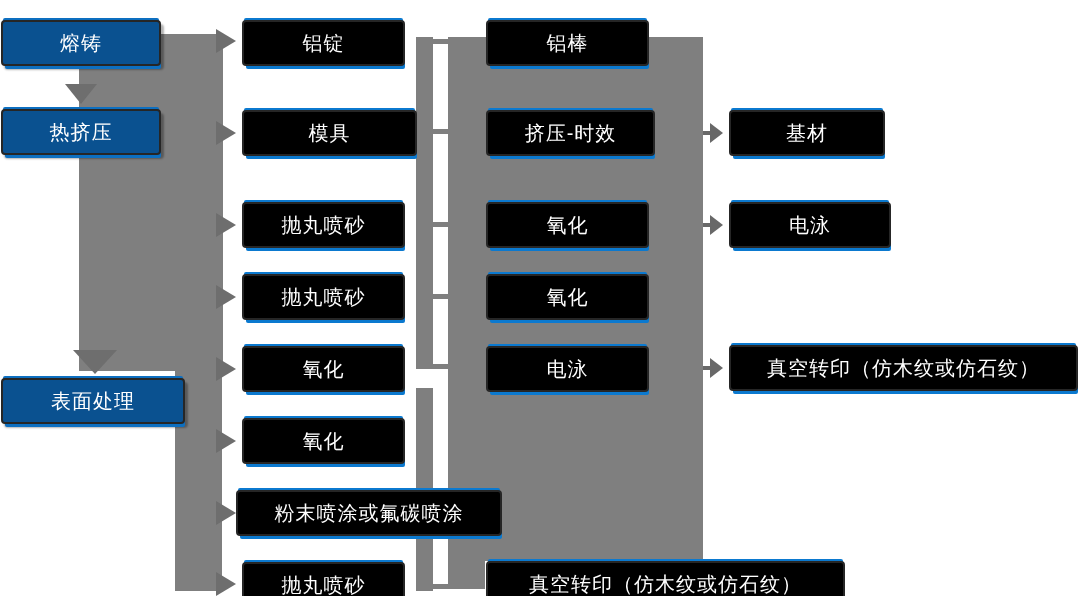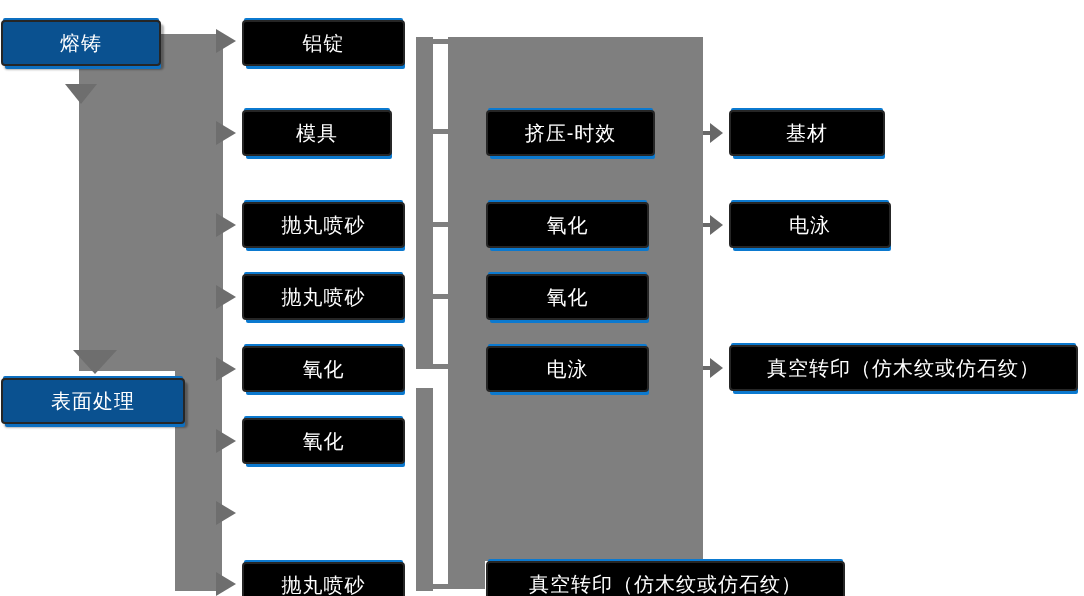--- a/index.html
+++ b/index.html
@@ -62,46 +62,55 @@
   <div class="tail" style="left:703px;top:115px;"></div>
   <div class="shape arr-right-sm" style="left:710px;top:107px;"></div>
   <div class="tail" style="left:703px;top:207px;"></div>
   <div class="shape arr-right-sm" style="left:710px;top:199px;"></div>
   <div class="tail" style="left:703px;top:350px;"></div>
   <div class="shape arr-right-sm" style="left:710px;top:342px;"></div>
 
   <div class="node dark" style="left:1px;top:4px;width:160px;">
     <span>熔铸</span>
   </div>
+  <div class="node dark" style="left:1px;top:93px;width:160px;">
+    <span>热挤压</span>
+  </div>
   <div class="node dark" style="left:1px;top:362px;width:184px;">
     <span>表面处理</span>
   </div>
 
   <div class="node bright" style="left:242px;top:4px;width:163px;">
     <span>铝锭</span>
   </div>
-  <div class="node bright" style="left:242px;top:94px;width:150px;">
+  <div class="node bright" style="left:242px;top:94px;width:175px;">
     <span>模具</span>
   </div>
   <div class="node bright" style="left:242px;top:186px;width:163px;">
     <span>抛丸喷砂</span>
   </div>
   <div class="node bright" style="left:242px;top:258px;width:163px;">
     <span>抛丸喷砂</span>
   </div>
   <div class="node bright" style="left:242px;top:330px;width:163px;">
     <span>氧化</span>
   </div>
   <div class="node bright" style="left:242px;top:402px;width:163px;">
     <span>氧化</span>
   </div>
+  <div class="node bright" style="left:236px;top:474px;width:266px;">
+    <span>粉末喷涂或氟碳喷涂</span>
+  </div>
   <div class="node bright" style="left:242px;top:546px;width:163px;">
     <span>抛丸喷砂</span>
   </div>
 
+  <div class="node bright" style="left:486px;top:4px;width:163px;">
+    <span>铝棒</span>
+  </div>
   <div class="node bright" style="left:486px;top:94px;width:169px;">
     <span>挤压-时效</span>
   </div>
   <div class="node bright" style="left:486px;top:186px;width:163px;">
     <span>氧化</span>
   </div>
   <div class="node bright" style="left:486px;top:258px;width:163px;">
     <span>氧化</span>
   </div>
   <div class="node bright" style="left:486px;top:330px;width:163px;">

